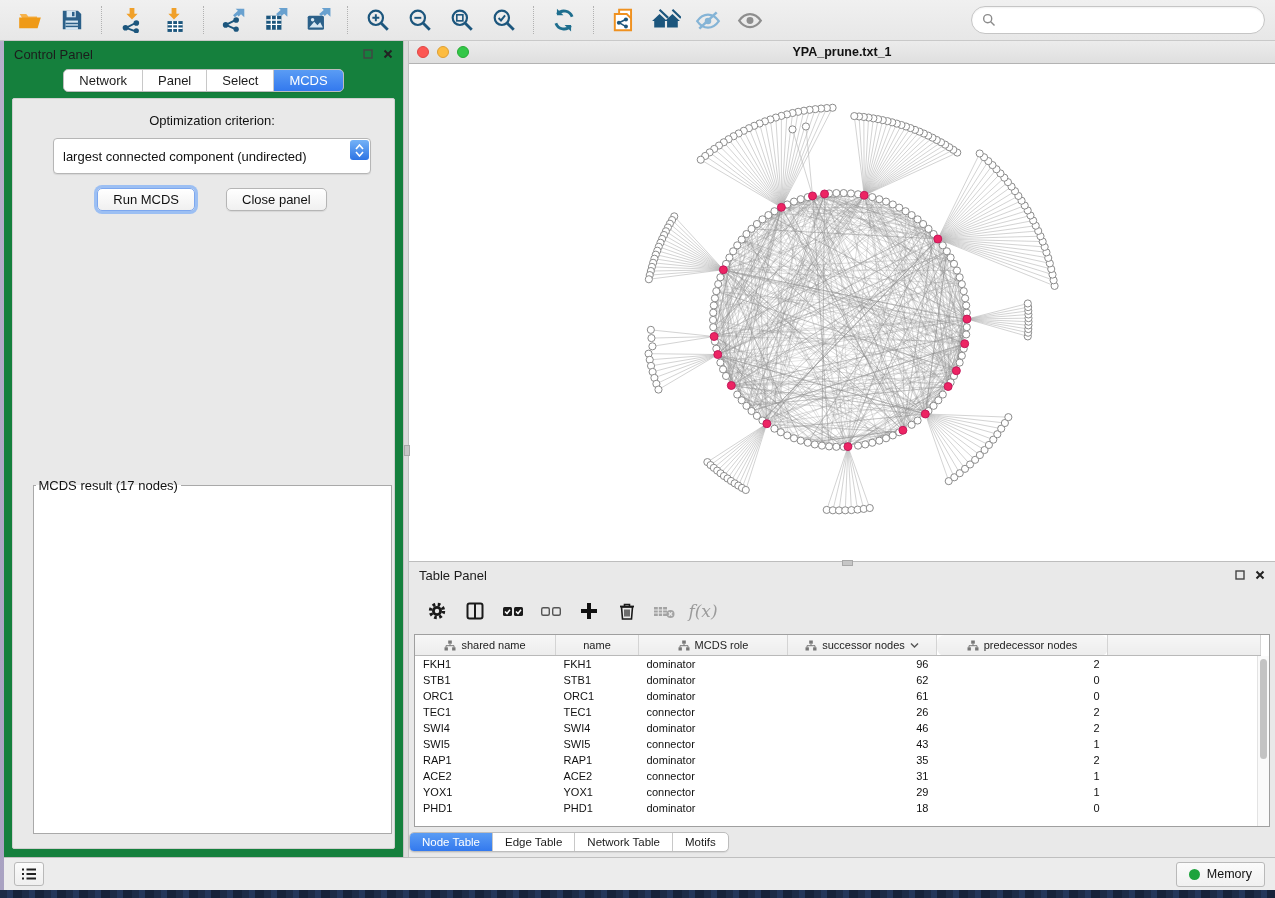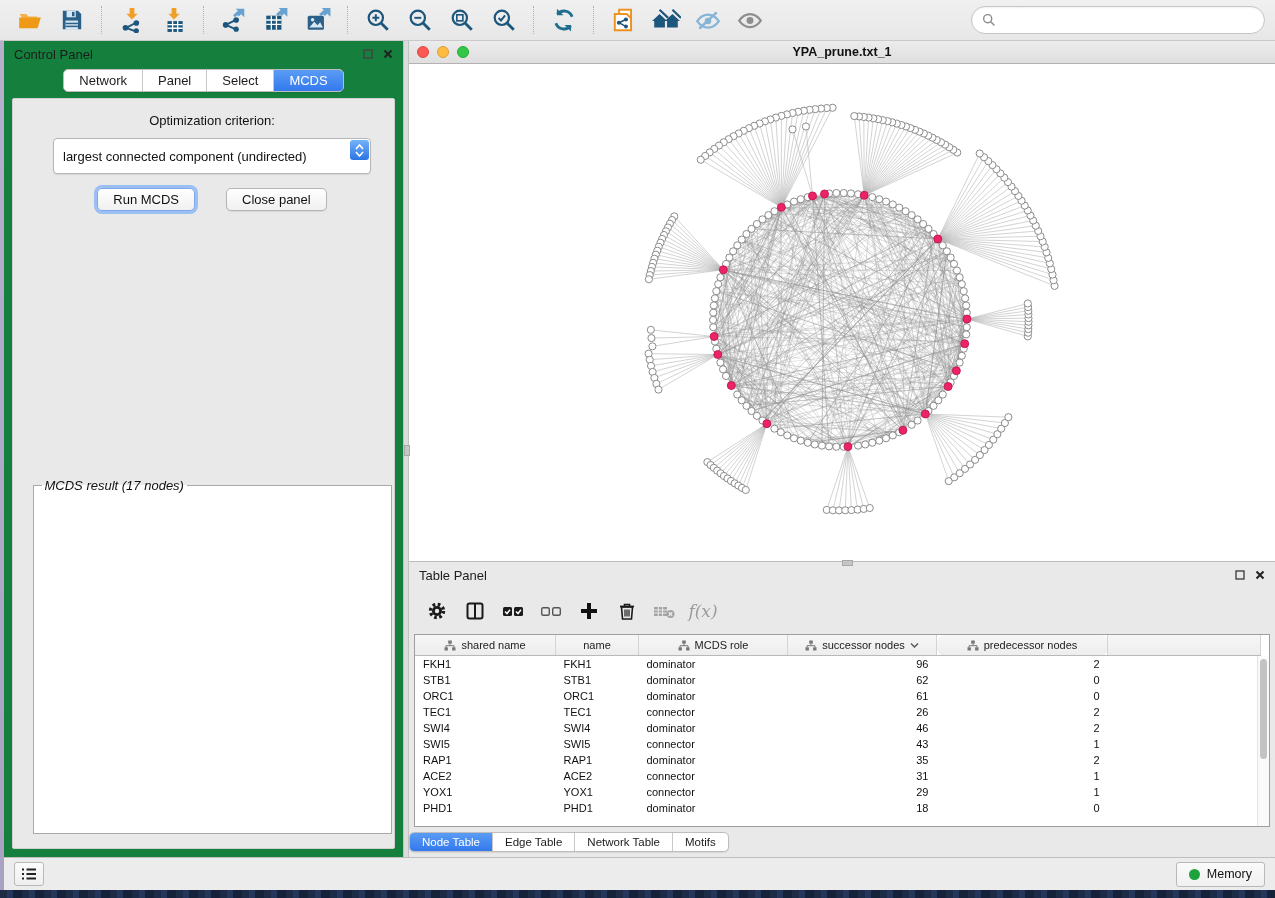--- a/index.html
+++ b/index.html
@@ -38,21 +38,21 @@
             display:flex;align-items:center;font-size:13px;color:#111;padding-left:9px;box-sizing:border-box;cursor:pointer;
             box-shadow:0 1px 1px rgba(0,0,0,.08);}
   .stepper{position:absolute;right:1px;top:1px;width:19px;height:20px;border-radius:3px;
            background:linear-gradient(#74b2f7,#2d74e4);display:flex;flex-direction:column;align-items:center;justify-content:center;gap:1px;}
   .btn-row{display:flex;gap:31px;margin-top:14px;align-items:center;}
   .mac-btn{font-family:inherit;font-size:13px;color:#111;padding:3px 15px;border:1px solid #b5b5b5;border-radius:5px;
            background:linear-gradient(#ffffff,#f0f0f0);box-shadow:0 1px 1px rgba(0,0,0,.08);cursor:pointer;}
   .mac-btn.focus{box-shadow:0 0 0 3px rgba(92,156,252,.55);border-color:#7da7ee;}
   .result-box{margin:auto 10px 4px 10px;margin-top:auto;width:355px;height:352px;background:#fff;
               border:1px solid #a9a9a9;padding:1px;position:relative;box-sizing:content-box;}
-  .result-box legend{font-size:13px;color:#111;padding:0 3px;margin-left:7px;font-style:italic;}
+  .result-box legend{font-size:13px;color:#111;padding:0 3px;margin-left:1px;}
   .result-list{position:absolute;inset:2px 14px 2px 2px;overflow:hidden;font-size:13px;color:#111;line-height:16px;padding:1px 0 0 4px;}
   .list-scroll{position:absolute;top:2px;bottom:2px;right:2px;width:12px;background:#f5f5f5;border-left:1px solid #e0e0e0;}
   
   .v-divider{width:6px;background:#dcdcdc;border-left:1px solid #c2c2c2;border-right:1px solid #c2c2c2;
              box-sizing:border-box;position:relative;cursor:col-resize;flex:0 0 auto;}
   .v-divider .handle{position:absolute;top:404px;left:0;width:4px;height:9px;background:#c6c6c6;border:1px solid #a8a8a8;}
   
   .right-col{flex:1;display:flex;flex-direction:column;min-width:0;}
   .net-window{flex:1;display:flex;flex-direction:column;min-height:0;}
   .net-titlebar{height:22px;background:linear-gradient(#ececec,#dfdfdf);border-bottom:1px solid #b3b3b3;

